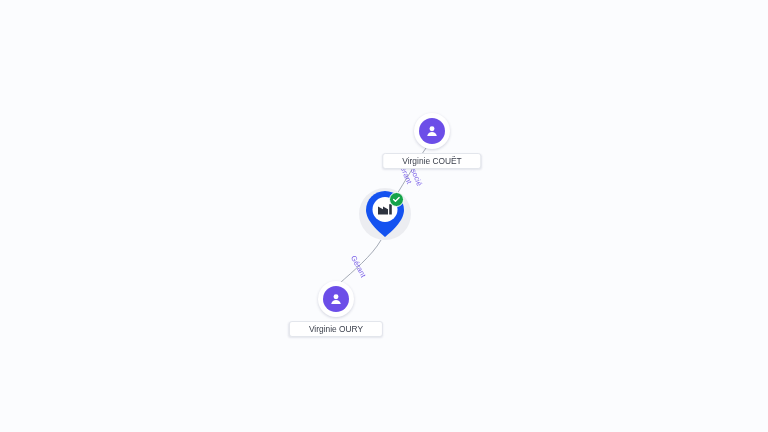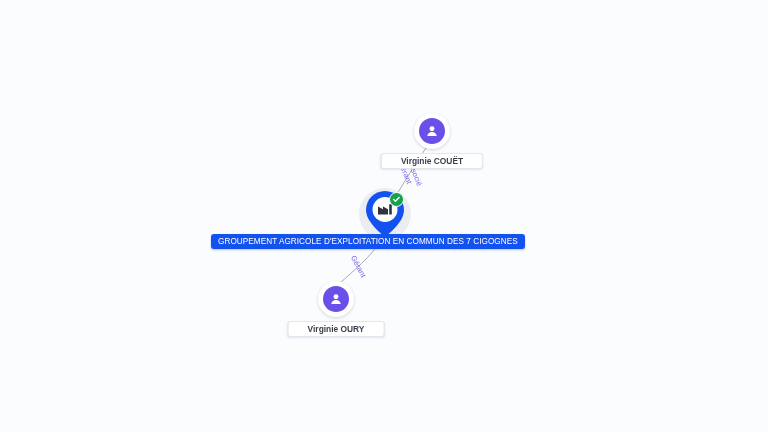--- a/index.html
+++ b/index.html
@@ -148,21 +148,20 @@
     background: #ffffff;
     color: #3a3f4b;
     font-size: 8.4px;
     line-height: 14px;
     height: 14px;
     padding: 0 19px;
     border: 1px solid #e3e6ec;
     border-radius: 3px;
     white-space: nowrap;
     box-shadow: 0 1px 2px rgba(20,30,80,.10);
-    font-weight: bold;
   }
 
   #person-virginie { left: 414px; top: 113px; width: 36px; height: 36px; }
   #person-laurent  { left: 318px; top: 281px; width: 36px; height: 36px; }
 </style>
 </head>
 <body>
 
 <div id="canvas">
 
@@ -192,21 +191,20 @@
       </g>
     </svg>
 
     <div id="company-badge">
       <svg viewBox="0 0 12 12" width="9" height="9">
         <path d="M2.2 6.1 L4.6 8.4 L9.5 3.4" stroke="#ffffff" stroke-width="1.8" fill="none" stroke-linecap="round" stroke-linejoin="round"></path>
       </svg>
     </div>
   </div>
 
-  <div id="company-label">GROUPEMENT AGRICOLE D'EXPLOITATION EN COMMUN DES 7 CIGOGNES</div>
 
   <div class="person-node" id="person-virginie">
     <div class="person-disc"></div>
     <div class="person-avatar">
       <svg viewBox="0 0 24 24" width="16" height="16">
         <circle cx="12" cy="8.6" r="3.7" fill="#ffffff"></circle>
         <path d="M4.8 19.5 C5.6 15.3 8.5 13.4 12 13.4 C15.5 13.4 18.4 15.3 19.2 19.5 Z" fill="#ffffff"></path>
       </svg>
     </div>
     <div class="person-name">Virginie COUËT</div>

